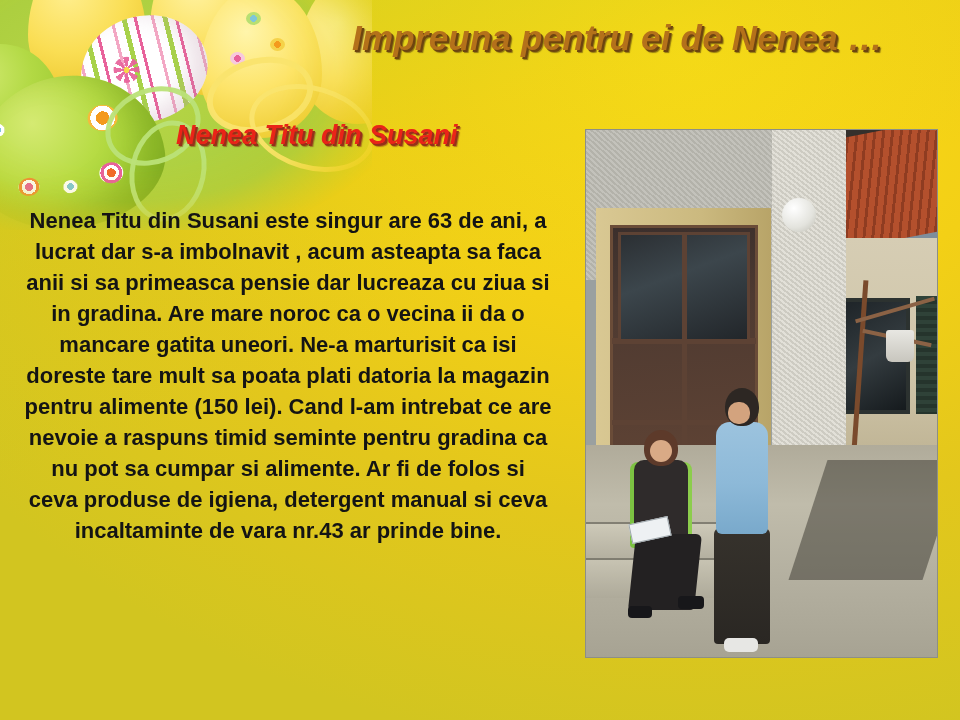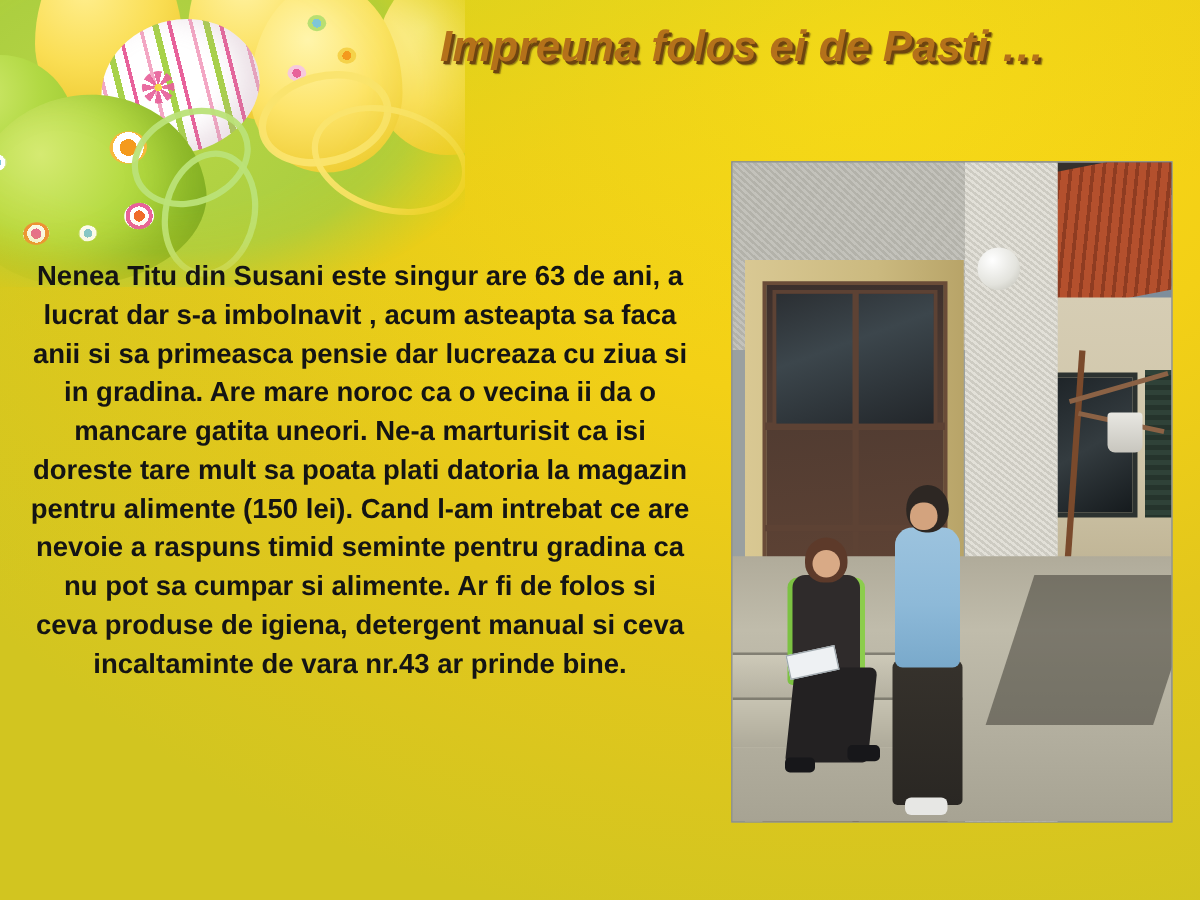--- a/index.html
+++ b/index.html
@@ -358,21 +358,22 @@
       <span class="dot dot-a" style="left:118px; top:34px;"></span>
       <span class="dot dot-c" style="left:20px; top:38px;"></span>
       <span class="dot dot-b" style="left:40px; top:96px;"></span>
       <span class="dot dot-c" style="left:84px; top:104px;"></span>
       <span class="dot dot-d" style="left:122px; top:92px;"></span>
     </div>
     <div class="ribbon" style="left:104px; top:88px; width:88px; height:66px; transform:rotate(-22deg);"></div>
     <div class="ribbon" style="left:130px; top:120px; width:66px; height:92px; transform:rotate(12deg);"></div>
   </div>
 
-  <div class="title">Impreuna folos ei de Pasti …</div>
+  <div class="title">Impreuna pentru ei de Nenea …</div>
+  <div class="subtitle">Nenea Titu din Susani</div>
 
   <div class="body-text">Nenea Titu din Susani este singur are 63 de ani, a lucrat dar s-a imbolnavit , acum asteapta sa faca anii si sa primeasca pensie dar lucreaza cu ziua si in gradina. Are mare noroc ca o vecina ii da o mancare gatita uneori. Ne-a marturisit ca isi  doreste tare mult sa poata plati datoria la magazin pentru alimente (150 lei). Cand l-am intrebat ce are nevoie a raspuns timid seminte pentru gradina ca nu pot sa cumpar si alimente. Ar fi de folos si ceva produse de igiena, detergent manual si ceva incaltaminte de vara nr.43 ar prinde bine.</div>
 
   <div class="photo">
     <div class="ph ph-sky"></div>
     <div class="ph ph-eave"></div>
     <div class="ph ph-roof"></div>
     <div class="ph ph-rwall"></div>
     <div class="ph ph-rwin"></div>
     <div class="ph ph-shutter"></div>

